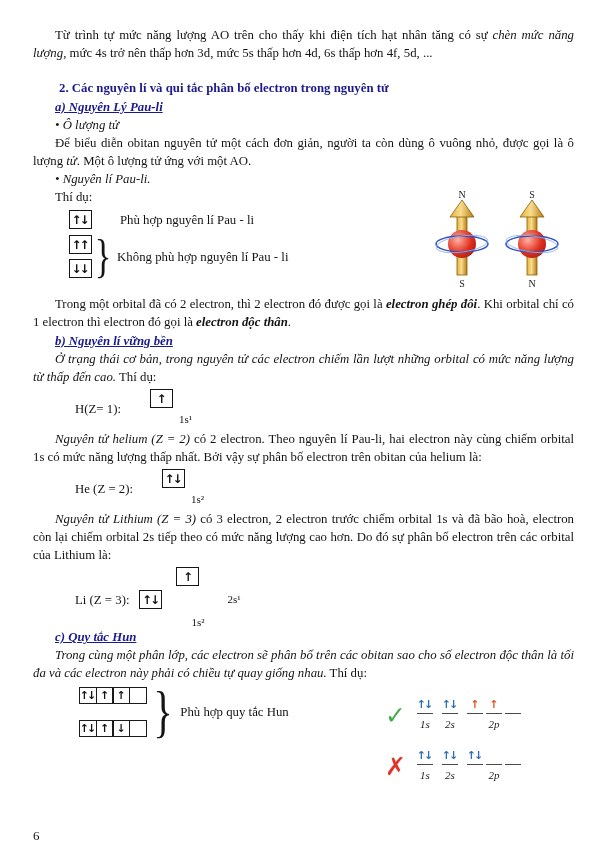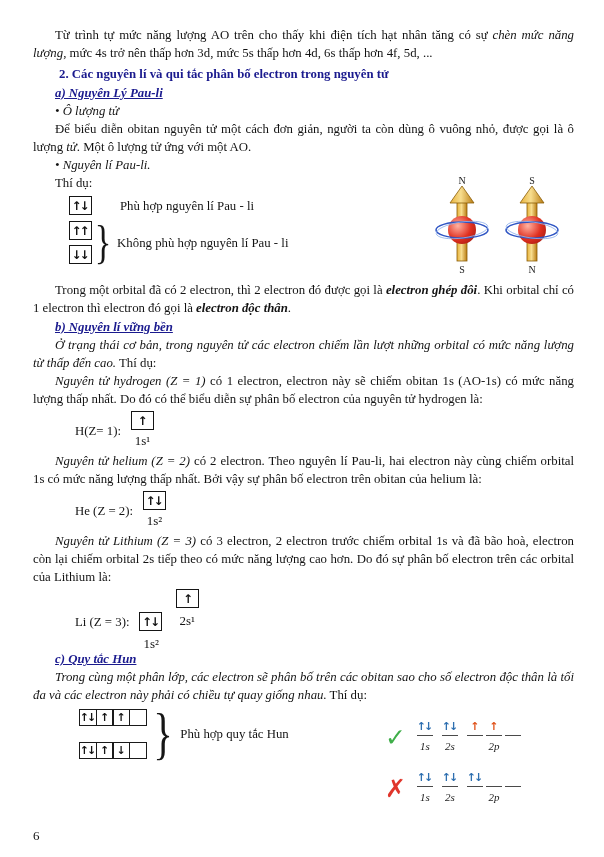--- a/index.html
+++ b/index.html
@@ -4,42 +4,42 @@
 <style>
   html,body{margin:0;padding:0;background:#fff;}
   .page{width:604px;height:857px;background:#ffffff;position:relative;overflow:hidden;
     font-family:"Liberation Serif",serif;font-size:12.8px;line-height:18px;color:#131313;
     padding:26px 30px 0 33px;box-sizing:border-box;}
   p{margin:0;}
   .just{text-align:justify;}
   .ind{text-indent:22px;}
   .it{font-style:italic;}
   .bold-it{font-weight:bold;font-style:italic;}
-  .heading-main{color:#1a1a8e;font-weight:bold;text-indent:26px;margin:3px 0 1px;}
+  .heading-main{color:#1a1a8e;font-weight:bold;text-indent:26px;margin:17px 0 1px;}
   .sub-heading{color:#1a1a8e;font-weight:bold;font-style:italic;text-indent:22px;margin:1px 0 0;}
   .sub-heading .ul{text-decoration:underline;}
   .qbox{display:inline-flex;align-items:center;justify-content:center;width:23px;height:19px;
     border:1.6px solid #151515;font-family:"DejaVu Sans",sans-serif;font-size:12px;
     font-weight:bold;letter-spacing:-2px;padding-right:2px;box-sizing:border-box;background:#fff;}
   
   .pauli-diagram{position:relative;height:82px;margin:3px 0 4px;}
   .pd-left{margin-left:36px;}
   .pd-row1{display:flex;align-items:center;gap:28px;height:21px;}
   .pd-row2{display:flex;align-items:center;margin-top:5px;}
   .pd-stack{display:flex;flex-direction:column;gap:5px;}
   .brace{font-family:"Liberation Serif",serif;color:#151515;display:inline-block;}
   .brace.small{font-size:46px;line-height:0.9;transform:scaleX(0.75);}
   .pd-row2 .pd-label{margin-left:3px;font-family:Liberation Serif, serif;}
   .spin-figs{position:absolute;top:-20px;right:14px;display:flex;gap:14px;}
   .pole{font-family:"Liberation Serif",serif;font-size:10px;fill:#222;}
   
   .config{display:flex;align-items:center;margin:3px 0 2px 42px;}
   .config .clabel{margin-right:10px;}
   .box-col{display:inline-flex;flex-direction:column;align-items:center;}
-  .sub{font-size:13px;margin-top:2px;}
+  .sub{font-size:11px;margin-top:2px;margin-left:48px;}
   .li-config{align-items:flex-start;margin-bottom:0;}
   .li-label{margin-top:24px;}
   .li-diag{position:relative;display:inline-block;width:130px;height:60px;}
   .pos-1s{position:absolute;left:0;top:23px;}
   .pos-2s{position:absolute;left:37px;top:0;}
   .pos-sub2s{position:absolute;left:40px;top:21px;}
   .pos-sub1s{position:absolute;left:4px;top:44px;}
   
   .hund-wrap{position:relative;height:90px;margin-top:5px;}
   .hund-left{margin-left:46px;display:flex;align-items:center;}
@@ -138,21 +138,20 @@
       </svg>
     </div>
   </div>
 
   <p class="just ind"><span>Trong một orbital đã có 2 electron, thì 2 electron đó được gọi là </span><span class="bold-it">electron ghép đôi</span><span>. Khi orbital chỉ có 1 electron thì electron đó gọi là </span><span class="bold-it">electron độc thân</span><span>.</span></p>
 
   <p class="sub-heading"><span class="ul">b) Nguyên lí vững bền</span></p>
 
   <p class="just ind"><span class="it">Ở trạng thái cơ bản, trong nguyên tử các electron chiếm lần lượt những orbital có mức năng lượng từ thấp đến cao.</span><span> Thí dụ:</span></p>
 
-  <p class="just ind"><span class="it">Nguyên tử hydrogen (Z = 1)</span><span> có 1 electron, electron này sẽ chiếm obitan 1s (AO-1s) có mức năng lượng thấp nhất. Do đó có thể biểu diễn sự phân bố electron của nguyên tử hydrogen là:</span></p>
 
   <div class="config">
     <span class="clabel">H(Z= 1):</span>
     <span class="box-col">
       <span class="qbox">↑</span>
       <span class="sub">1s¹</span>
     </span>
   </div>
 
   <p class="just ind"><span class="it">Nguyên tử helium (Z = 2)</span><span> có 2 electron. Theo nguyên lí Pau-li, hai electron này cùng chiếm orbital 1s có mức năng lượng thấp nhất. Bởi vậy sự phân bố electron trên obitan của helium là:</span></p>

